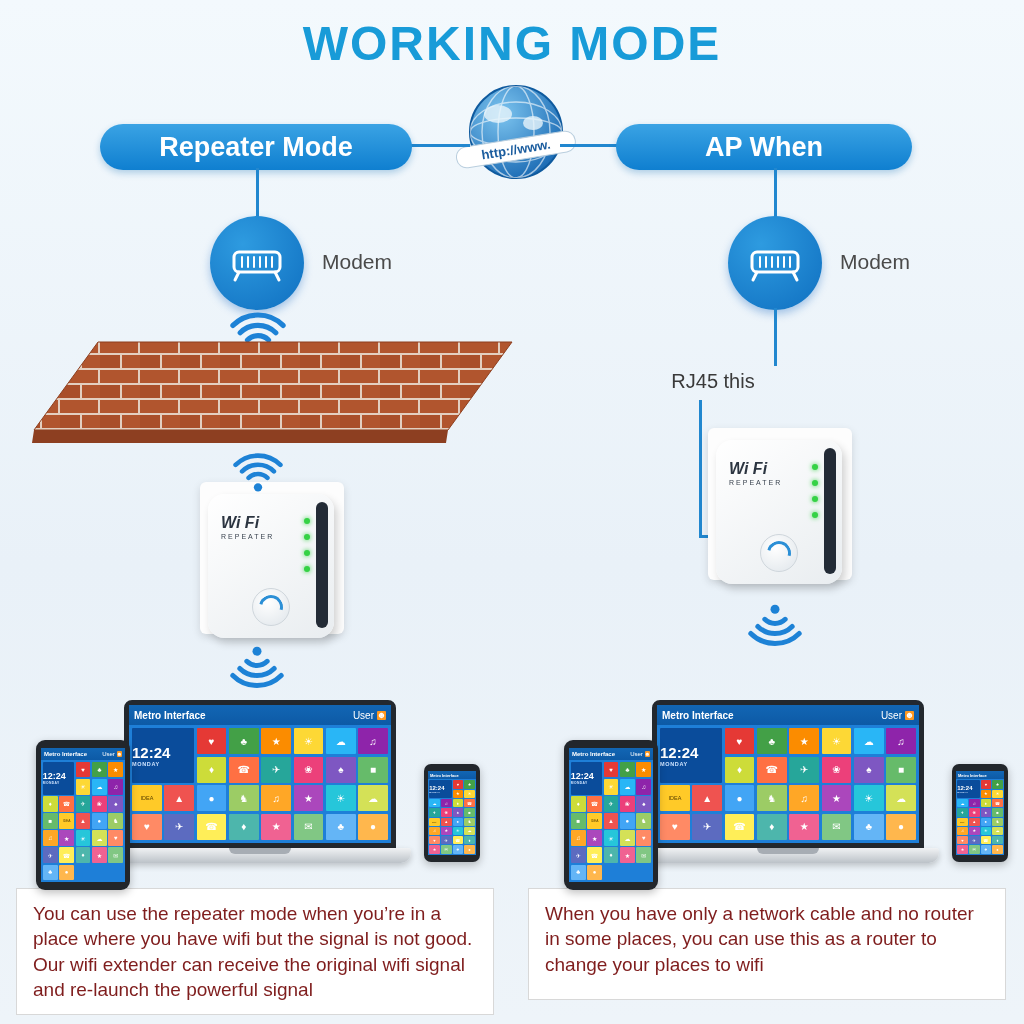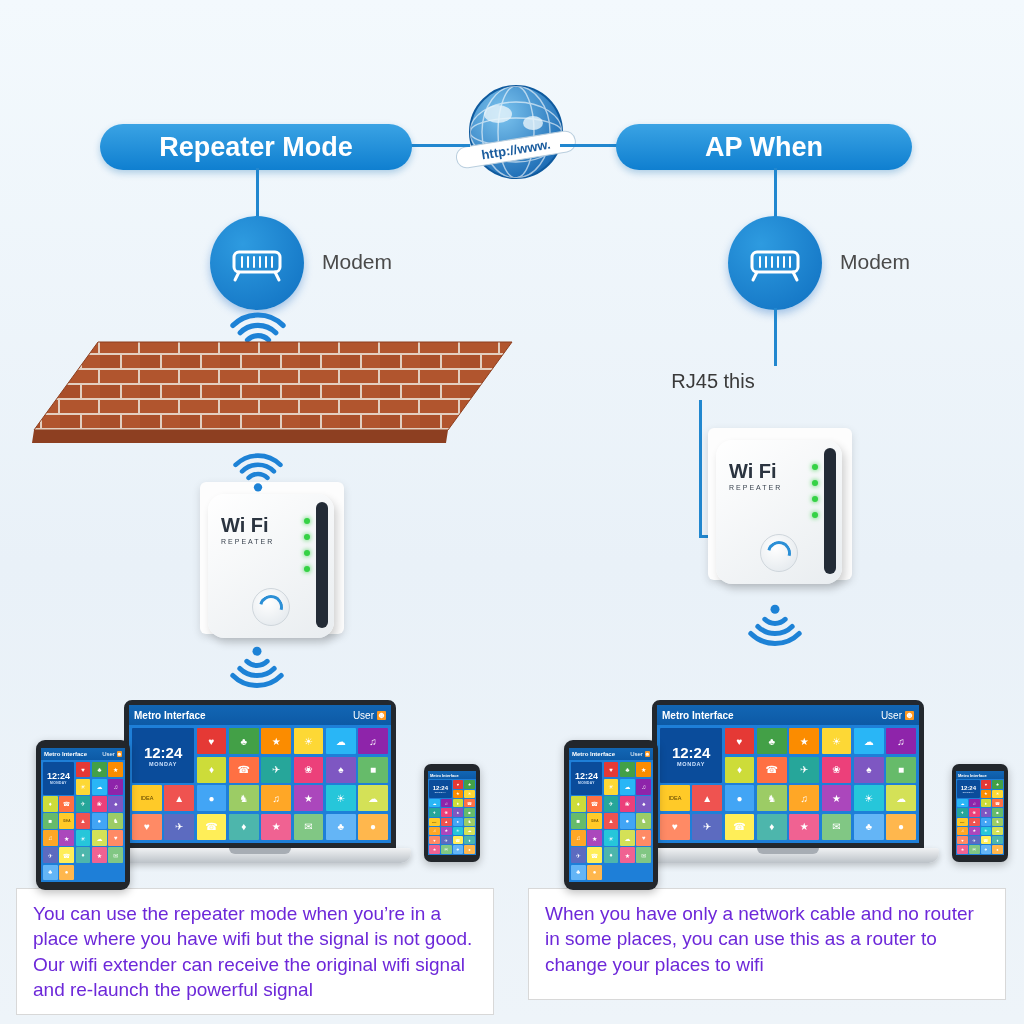--- a/index.html
+++ b/index.html
@@ -45,21 +45,21 @@
     position:absolute;left:8px;top:0;width:144px;height:152px;background:#fdfdfd;
     border-radius:6px;box-shadow:0 3px 8px rgba(0,0,0,.13);
   }
   .rep-body{
     position:absolute;left:16px;top:12px;width:126px;height:144px;
     background:linear-gradient(145deg,#ffffff,#e9edf0);
     border-radius:16px;box-shadow:3px 5px 9px rgba(0,0,0,.18);
   }
   .rep-strip{position:absolute;right:6px;top:8px;width:12px;height:126px;background:#232b36;border-radius:6px;}
   .rep-brand{position:absolute;left:13px;top:20px;display:flex;flex-direction:column;color:#2b3440;}
-  .rep-brand .b1{font-weight:bold;font-size:20px;}
+  .rep-brand .b1{font-style:italic;font-weight:bold;font-size:16px;}
   .rep-brand .b2{font-size:7px;letter-spacing:2px;color:#39424e;margin-top:1px;}
   .rep-leds{position:absolute;right:24px;top:24px;display:flex;flex-direction:column;gap:10px;}
   .led{width:6px;height:6px;border-radius:50%;background:#35d245;box-shadow:0 0 5px #35d245;}
   .rep-btn{
     position:absolute;left:50%;bottom:12px;transform:translateX(-50%);
     width:36px;height:36px;border-radius:50%;
     background:radial-gradient(circle at 40% 35%,#ffffff,#dfe5ea);
     border:1px solid #cfd6dc;display:flex;align-items:center;justify-content:center;
   }
   .swirl{width:18px;height:18px;border-radius:50%;border:3px solid transparent;border-top-color:#2b8fd6;border-right-color:#2b8fd6;transform:rotate(-30deg);}
@@ -81,40 +81,41 @@
     color:#fff;display:flex;justify-content:space-between;align-items:center;
     font-weight:bold;font-size:1em;padding:0 0.5em;
   }
   .ms-user{display:flex;align-items:center;gap:0.3em;font-weight:normal;}
   .avatar{width:1em;height:1em;background:#ff9820;color:#fff;display:flex;align-items:center;justify-content:center;font-size:0.9em;border-radius:1px;}
   .tile-grid{flex:1;display:grid;grid-template-columns:repeat(8,1fr);grid-auto-rows:1fr;gap:0.25em;padding:0.3em;overflow:hidden;font-size:1em;}
   .tablet .tile-grid{grid-template-columns:repeat(5,1fr);}
   .phone  .tile-grid{grid-template-columns:repeat(4,1fr);}
   .ms-clock{
     grid-column:span 2;grid-row:span 2;background:#0a4c9b;color:#fff;font-weight:bold;
-    display:flex;flex-direction:column;align-items:center;justify-content:center;border-radius:1px;
+    display:flex;flex-direction:column;align-items:flex-start;justify-content:center;border-radius:1px;
   }
   .ms-clock .time{font-size:1.5em;}
   .ms-clock .day{font-size:0.55em;letter-spacing:0.12em;color:#cfe4ff;}
   .tile{display:flex;align-items:center;justify-content:center;color:#fff;border-radius:1px;overflow:hidden;}
   
   .desc-box{
     position:absolute;top:888px;width:478px;min-height:112px;box-sizing:border-box;
     background:#fff;border:1px solid #d8d8d8;padding:12px 16px;
-    font-size:19px;line-height:1.33;color:#6d28d9;
+    font-size:19px;line-height:1.33;color:#7f1d1d;
   }
   .desc-left{left:16px;}
   .desc-right{left:528px;}
   .desc-box p{margin:0;}
 </style>
 </head>
 <body>
 
 <div class="stage">
 
+  <div class="main-title">WORKING MODE</div>
 
   <svg class="globe" style="position:absolute;left:456px;top:76px;" width="120" height="120" viewBox="0 0 120 120">
     <defs>
       <radialGradient id="gg" cx="35%" cy="30%" r="80%">
         <stop offset="0" stop-color="#7cc4ef"></stop>
           <stop offset="1" stop-color="#1565b0"></stop>
       </radialGradient>
       <clipPath id="gclip">
           <circle cx="60" cy="56" r="46"></circle>
         </clipPath>

